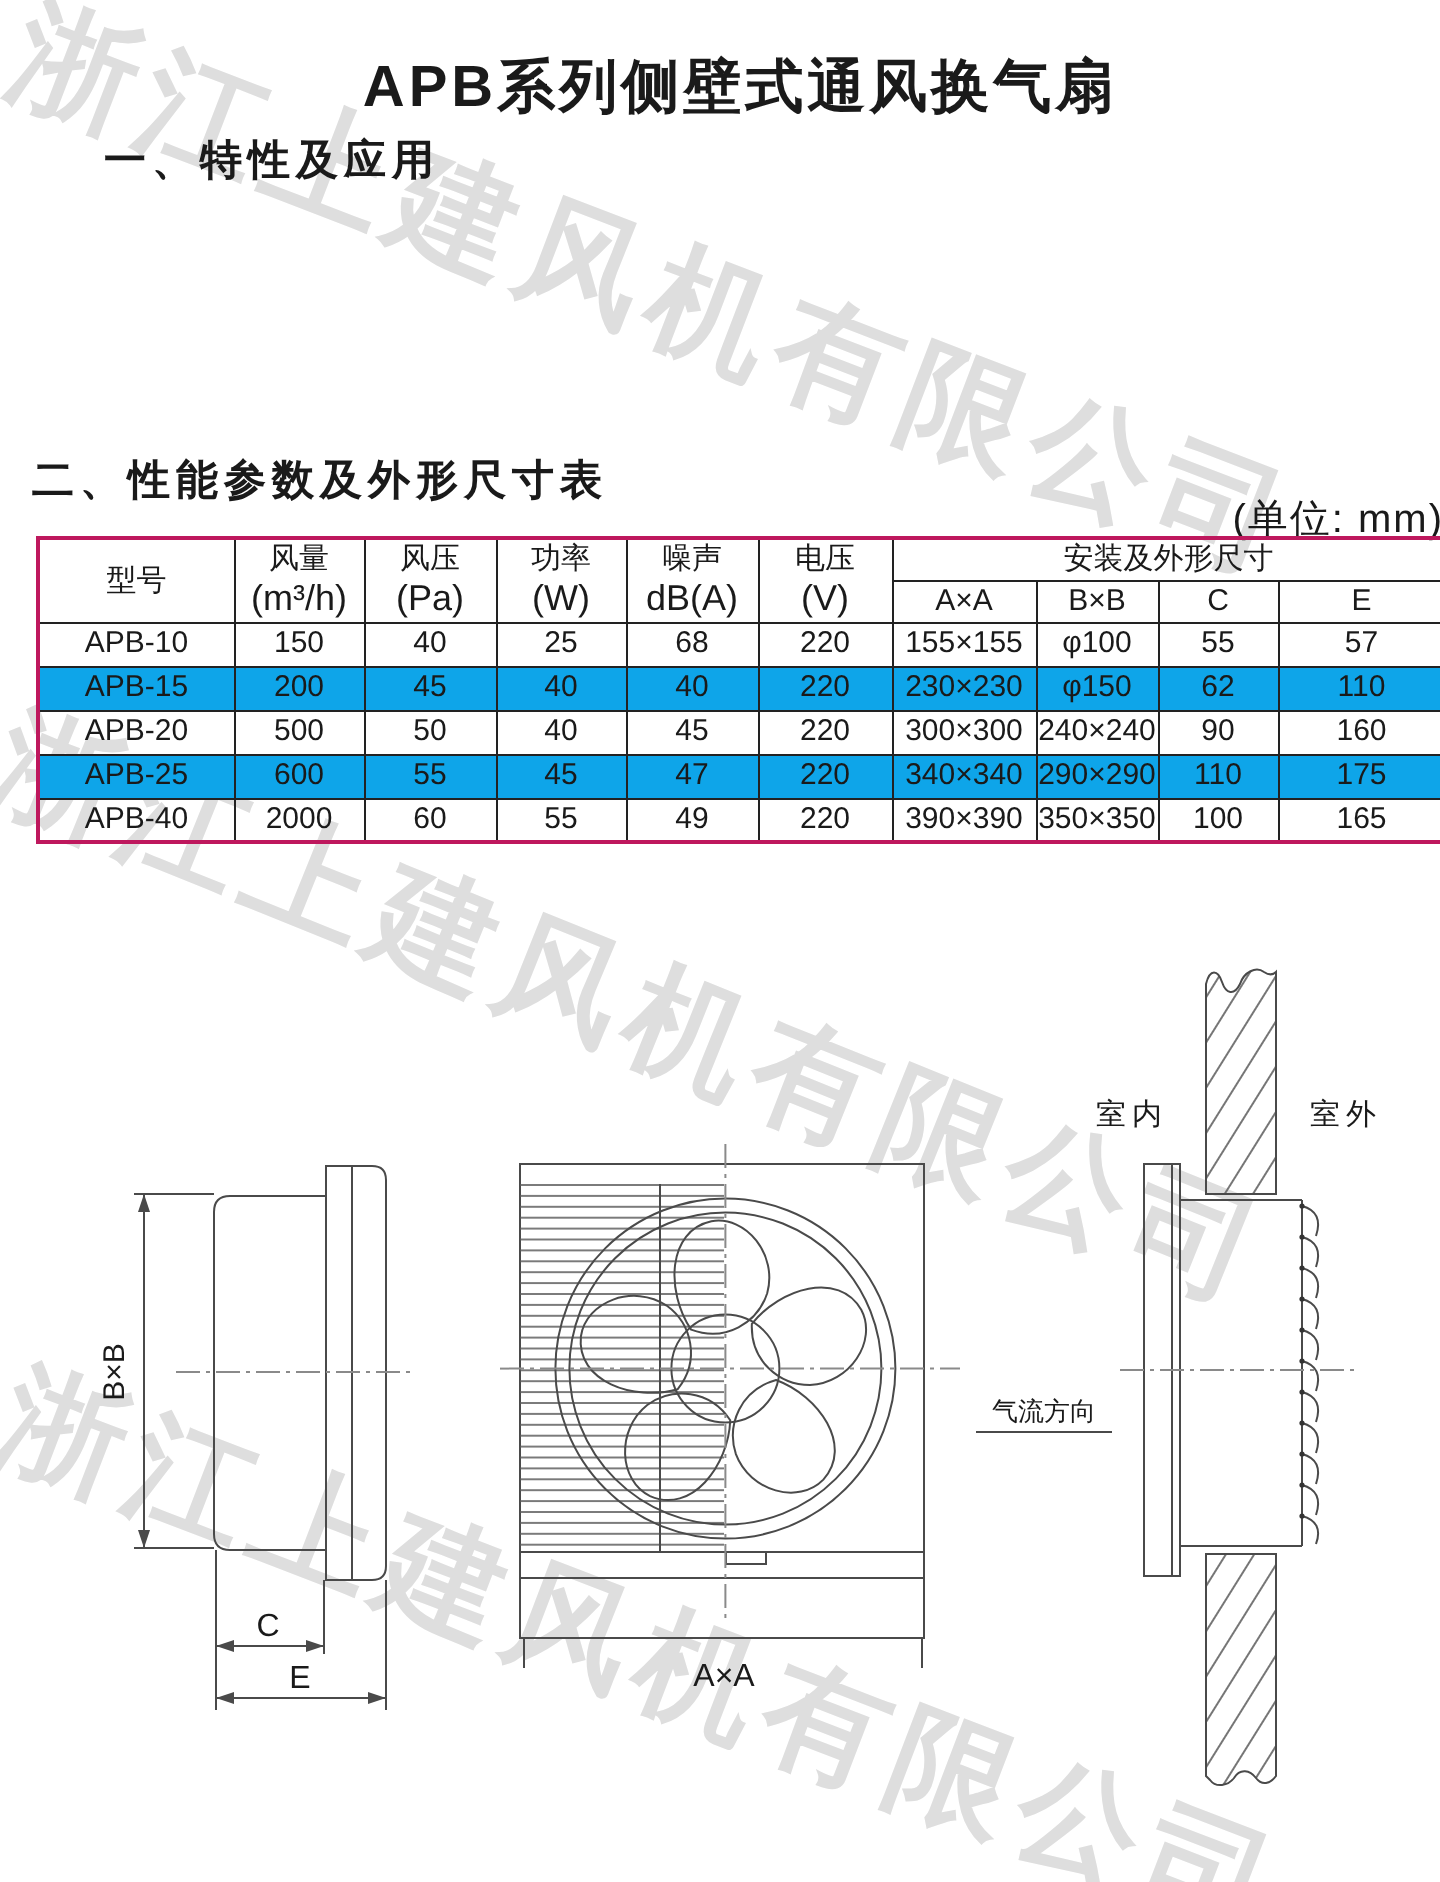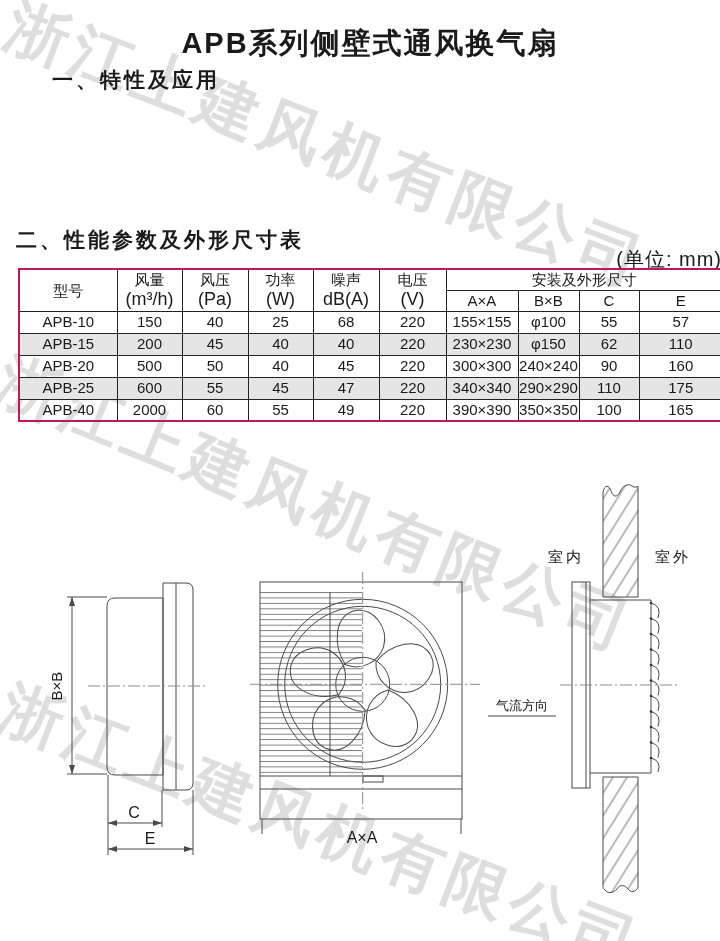--- a/index.html
+++ b/index.html
@@ -19,21 +19,21 @@
   .para{position:absolute;left:8px;top:104px;width:704px;font-size:15px;line-height:23px;letter-spacing:0.5px;}
   .para .ln{white-space:nowrap;}
   .para .ln.indent{text-indent:31px;}
   .unit-note{position:absolute;right:8px;top:246px;font-size:20px;letter-spacing:1px;}
   
   table.spec{position:absolute;left:8px;top:268px;width:704px;border-collapse:collapse;table-layout:fixed;font-size:15px;}
   table.spec td,table.spec th{border:1px solid #222;text-align:center;vertical-align:middle;padding:0;font-weight:normal;line-height:1.15;}
   table.spec{border:2px solid #be185d;}
   table.spec tr.hrow{height:21px;}
   table.spec tr.drow{height:22px;padding-left:24px;}
-  table.spec tr.shaded td{background:#e5e5e5;}
+  table.spec tr.shaded td{background:#0ea5e9;}
   .hdr-unit{font-size:18px;}
   
   svg.drawing{position:absolute;left:0;top:440px;}
   svg.drawing text{font-family:"Liberation Sans",sans-serif;fill:#1a1a1a;}
 </style>
 </head>
 <body>
 
 <div class="page">
 

